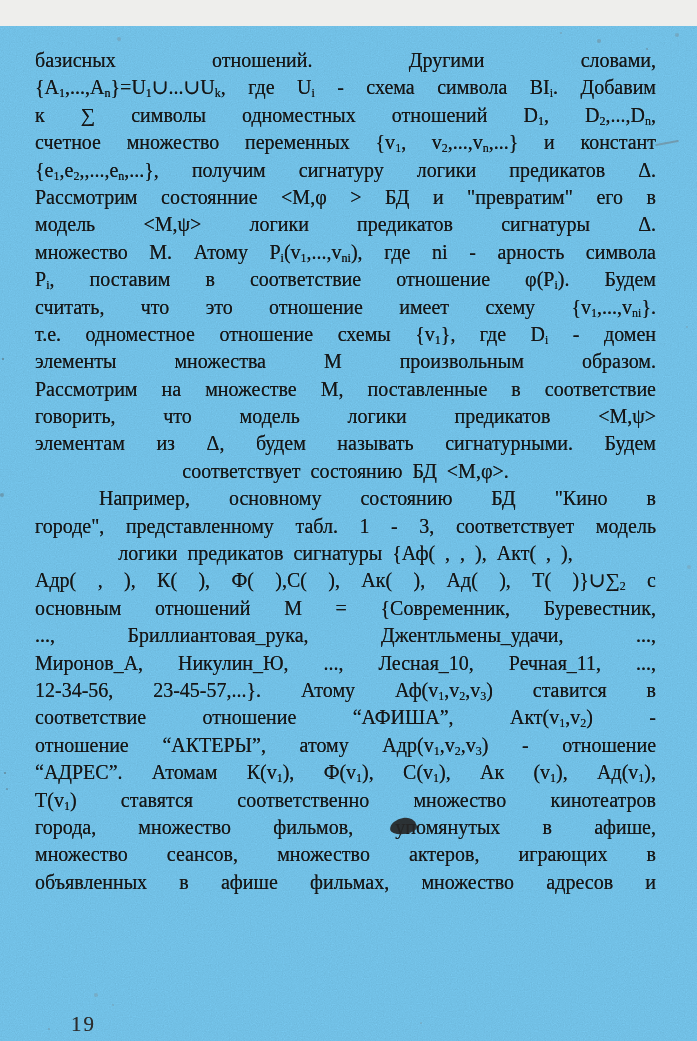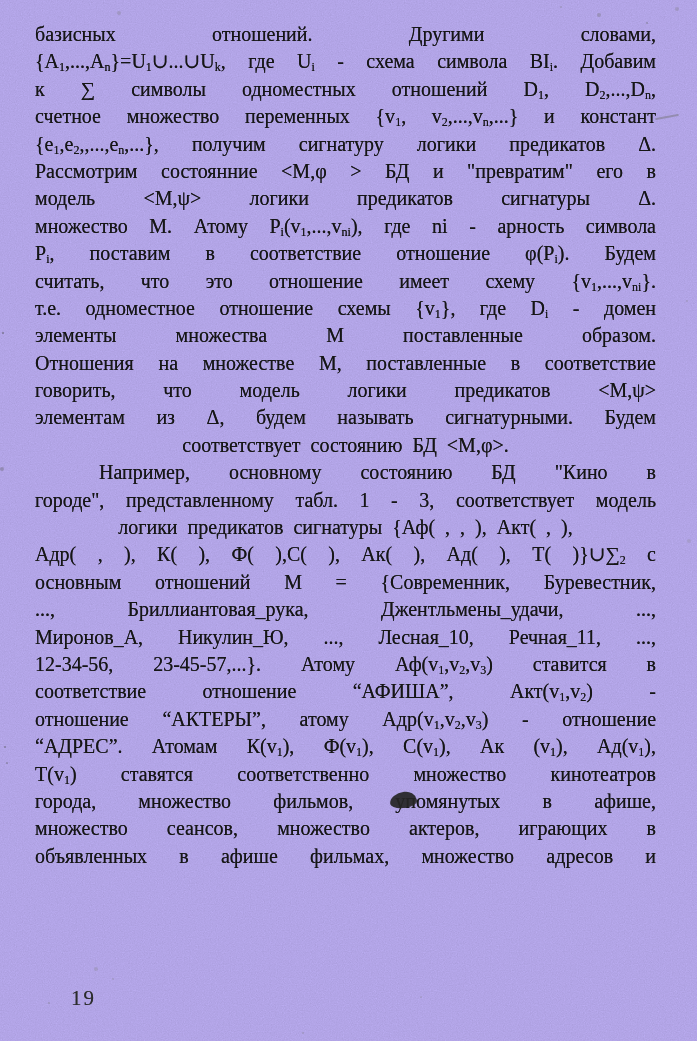--- a/index.html
+++ b/index.html
@@ -5,21 +5,22 @@
   html,body{margin:0;padding:0;}
   body{
     width:697px;height:1041px;
     background:#eeeeec;
     position:relative;
     overflow:hidden;
     font-family:"Liberation Serif","DejaVu Serif",serif;
   }
   .page{
     position:absolute;inset:0;
-    background:#c4b5fd;
+    background:#7dd3fc;
+    margin-top:26px;
   }
   .text-block{
     position:absolute;
     left:35px;top:21px;
     width:621px;
     color:#161616;
     font-size:20px;
     line-height:27.4px;
     text-shadow:0 0 0.5px rgba(20,20,20,.8);
   }
@@ -118,22 +119,22 @@
     <div class="ln j">{A<sub>1</sub>,...,A<sub>n</sub>}=U<sub>1</sub>∪...∪U<sub>k</sub>, где U<sub>i</sub> - схема символа BI<sub>i</sub>. Добавим</div>
     <div class="ln j">к ∑ символы одноместных отношений D<sub>1</sub>, D<sub>2</sub>,...,D<sub>n</sub>,</div>
     <div class="ln j">счетное множество переменных {v<sub>1</sub>, v<sub>2</sub>,...,v<sub>n</sub>,...} и констант</div>
     <div class="ln j">{e<sub>1</sub>,e<sub>2</sub>,,...,e<sub>n</sub>,...}, получим сигнатуру логики предикатов Δ.</div>
     <div class="ln j">Рассмотрим состоянние &lt;M,φ &gt; БД и "превратим" его в</div>
     <div class="ln j">модель &lt;M,ψ&gt; логики предикатов сигнатуры Δ.</div>
     <div class="ln j">множество M. Атому P<sub>i</sub>(v<sub>1</sub>,...,v<sub>n</sub><sub>i</sub>), где ni - арность символа</div>
     <div class="ln j">P<sub>i</sub>, поставим в соответствие отношение φ(P<sub>i</sub>). Будем</div>
     <div class="ln j">считать, что это отношение имеет схему {v<sub>1</sub>,...,v<sub>n</sub><sub>i</sub>}.</div>
     <div class="ln j">т.е. одноместное отношение схемы {v<sub>1</sub>}, где D<sub>i</sub> - домен</div>
-    <div class="ln j">элементы множества M поставленные образом.</div>
-    <div class="ln j">Отношения на множестве M, поставленные в соответствие</div>
+    <div class="ln j">элементы множества M произвольным образом.</div>
+    <div class="ln j">Рассмотрим на множестве M, поставленные в соответствие</div>
     <div class="ln j">говорить, что модель логики предикатов &lt;M,ψ&gt;</div>
     <div class="ln j">элементам из Δ, будем называть сигнатурными. Будем</div>
     <div class="ln w">соответствует состоянию БД &lt;M,φ&gt;.</div>
     <div class="ln j ind">Например, основному состоянию БД "Кино в</div>
     <div class="ln j">городе", представленному табл. 1 - 3, соответствует модель</div>
     <div class="ln w">логики предикатов сигнатуры {Аф( , , ), Акт( , ),</div>
     <div class="ln j">Адр( , ), К( ), Ф( ),С( ), Ак( ), Ад( ), Т( )}∪∑<sub>2</sub> с</div>
     <div class="ln j">основным отношений M = {Современник, Буревестник,</div>
     <div class="ln j">..., Бриллиантовая_рука, Джентльмены_удачи, ...,</div>
     <div class="ln j">Миронов_А, Никулин_Ю, ..., Лесная_10, Речная_11, ...,</div>

